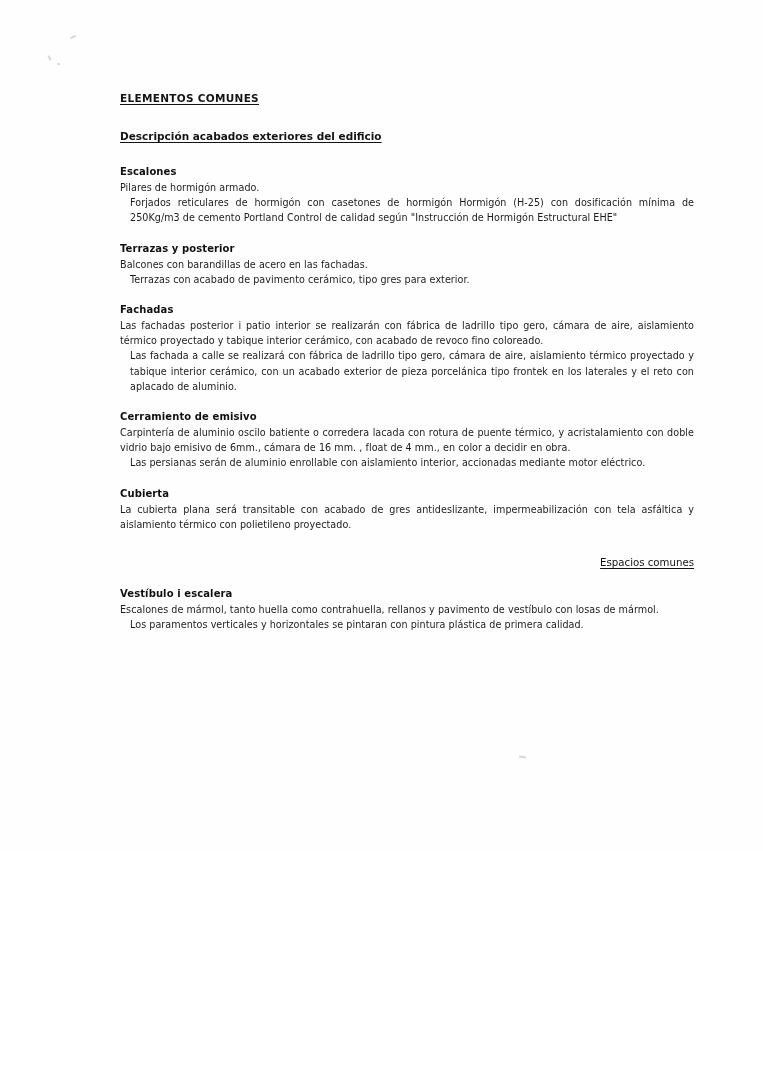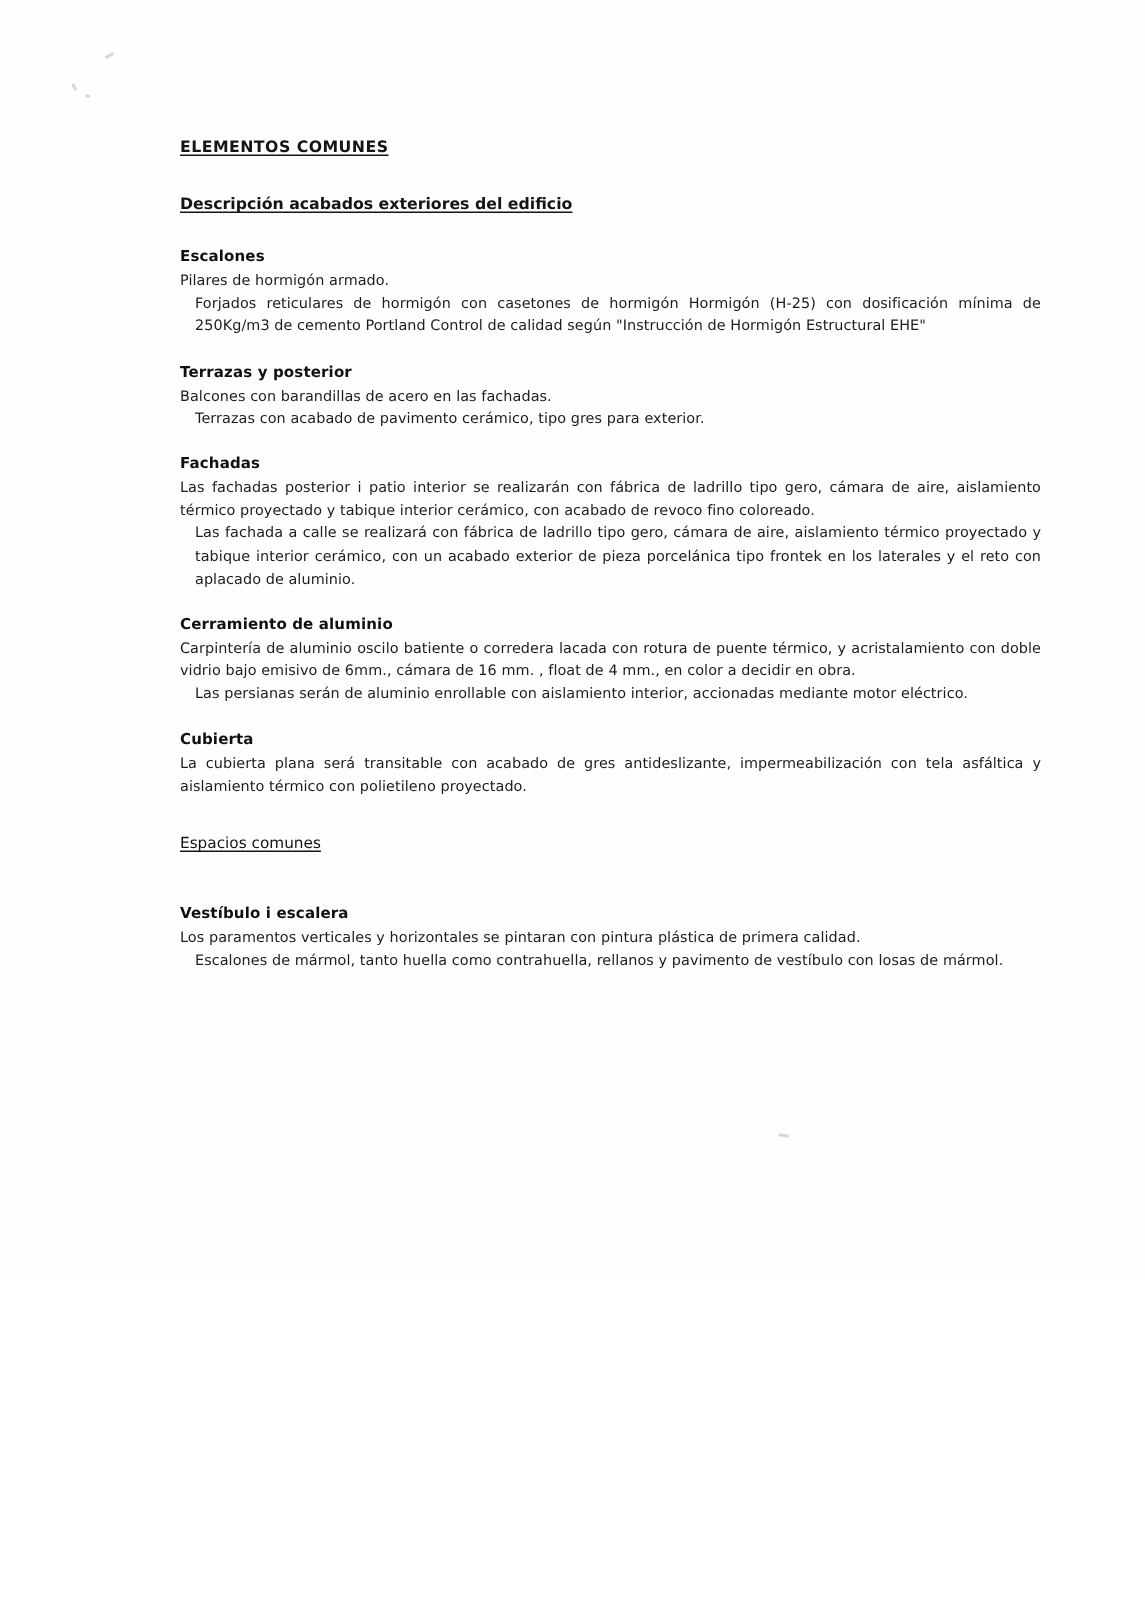--- a/index.html
+++ b/index.html
@@ -84,22 +84,23 @@
 
   .spacer-espacios {
     height: 8px;
   }
 
   .espacios-title {
     font-size: 10.2px;
     font-weight: 400;
     text-decoration: underline;
     text-underline-offset: 2px;
-    margin: 0 0 36px 0;
+    margin: 0 0 20px 0;
     color: #141414;
+    text-align: right;
   }
 </style>
 </head>
 <body>
 
 <div class="page">
 
   <div class="speck s1"></div>
   <div class="speck s2"></div>
   <div class="speck s3"></div>
@@ -123,34 +124,34 @@
       <p class="para">Terrazas con acabado de pavimento cerámico, tipo gres para exterior.</p>
     </div>
 
     <div class="section">
       <h3 class="section-heading">Fachadas</h3>
       <p class="para">Las fachadas posterior i patio interior se realizarán con fábrica de ladrillo tipo gero, cámara de aire, aislamiento térmico proyectado y tabique interior cerámico, con acabado de revoco fino coloreado.</p>
       <p class="para">Las fachada a calle se realizará con fábrica de ladrillo tipo gero, cámara de aire, aislamiento térmico proyectado y tabique interior cerámico, con un acabado exterior de pieza porcelánica tipo frontek en los laterales y el reto con aplacado de aluminio.</p>
     </div>
 
     <div class="section">
-      <h3 class="section-heading">Cerramiento de aluminio</h3>
+      <h3 class="section-heading">Cerramiento de emisivo</h3>
       <p class="para">Carpintería de aluminio oscilo batiente o corredera lacada con rotura de puente térmico, y acristalamiento con doble vidrio bajo emisivo de 6mm., cámara de 16 mm. , float de 4 mm., en color a decidir en obra.</p>
       <p class="para">Las persianas serán de aluminio enrollable con aislamiento interior, accionadas mediante motor eléctrico.</p>
     </div>
 
     <div class="section">
       <h3 class="section-heading">Cubierta</h3>
       <p class="para">La cubierta plana será transitable con acabado de gres antideslizante, impermeabilización con tela asfáltica y aislamiento térmico con polietileno  proyectado.</p>
     </div>
 
     <div class="spacer-espacios"></div>
 
     <h2 class="espacios-title">Espacios comunes</h2>
 
     <div class="section">
       <h3 class="section-heading">Vestíbulo i escalera</h3>
+      <p class="para">Escalones de mármol, tanto huella como contrahuella, rellanos y pavimento de vestíbulo con losas de mármol.</p>
       <p class="para">Los paramentos verticales y horizontales se pintaran con pintura plástica de primera calidad.</p>
-      <p class="para">Escalones de mármol, tanto huella como contrahuella, rellanos y pavimento de vestíbulo con losas de mármol.</p>
     </div>
 
   </div>
 </div>
 
 </body></html>

